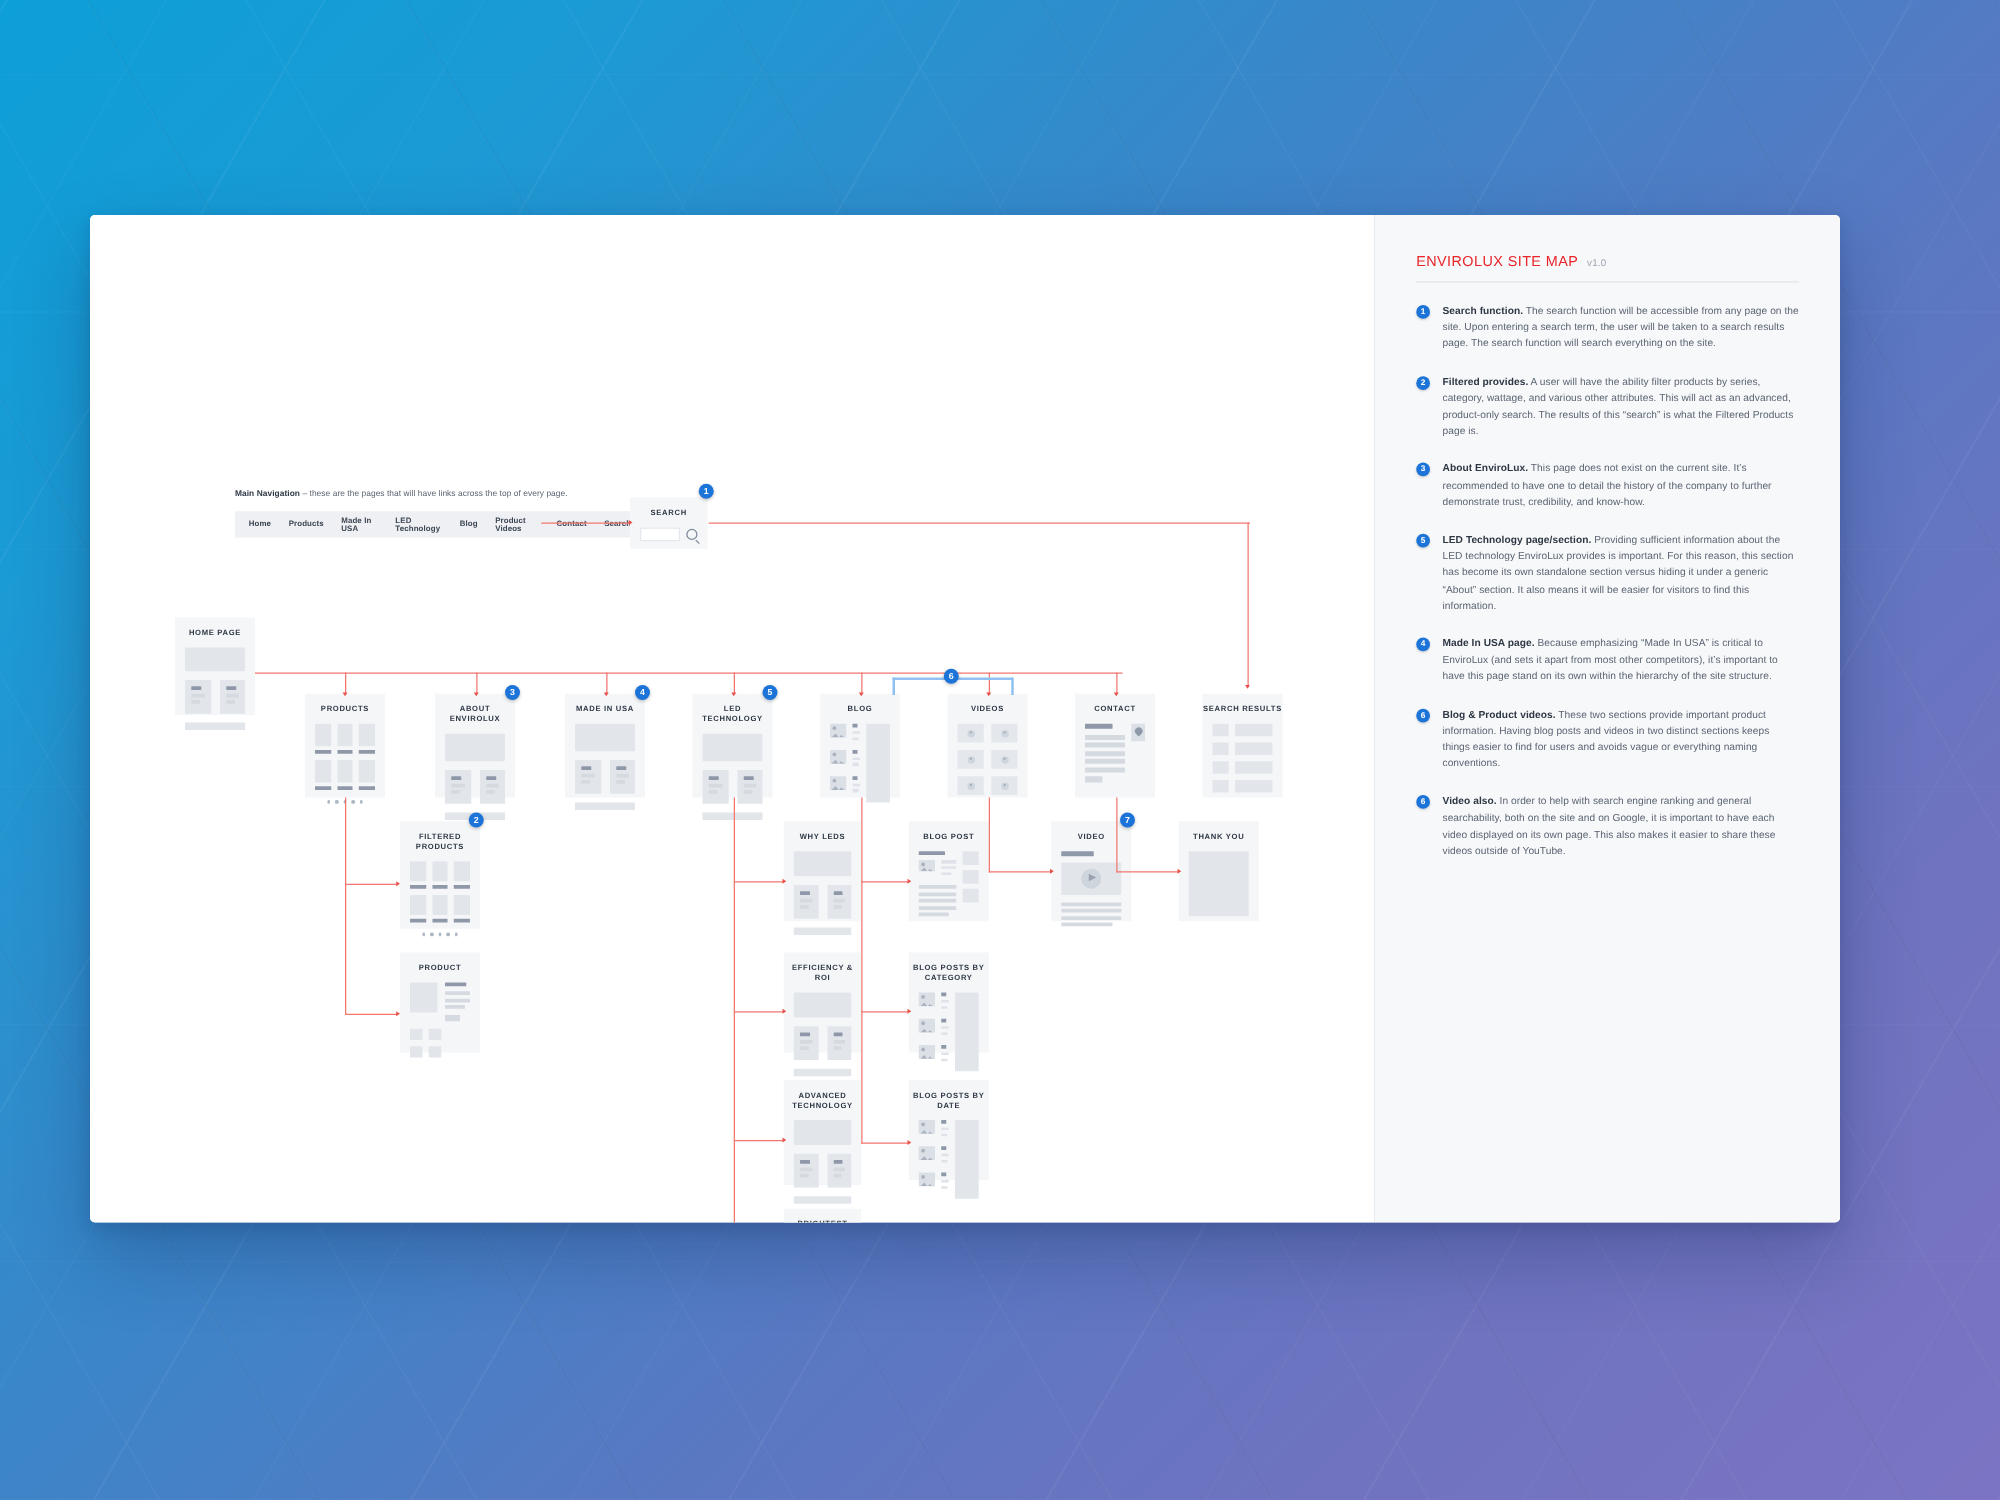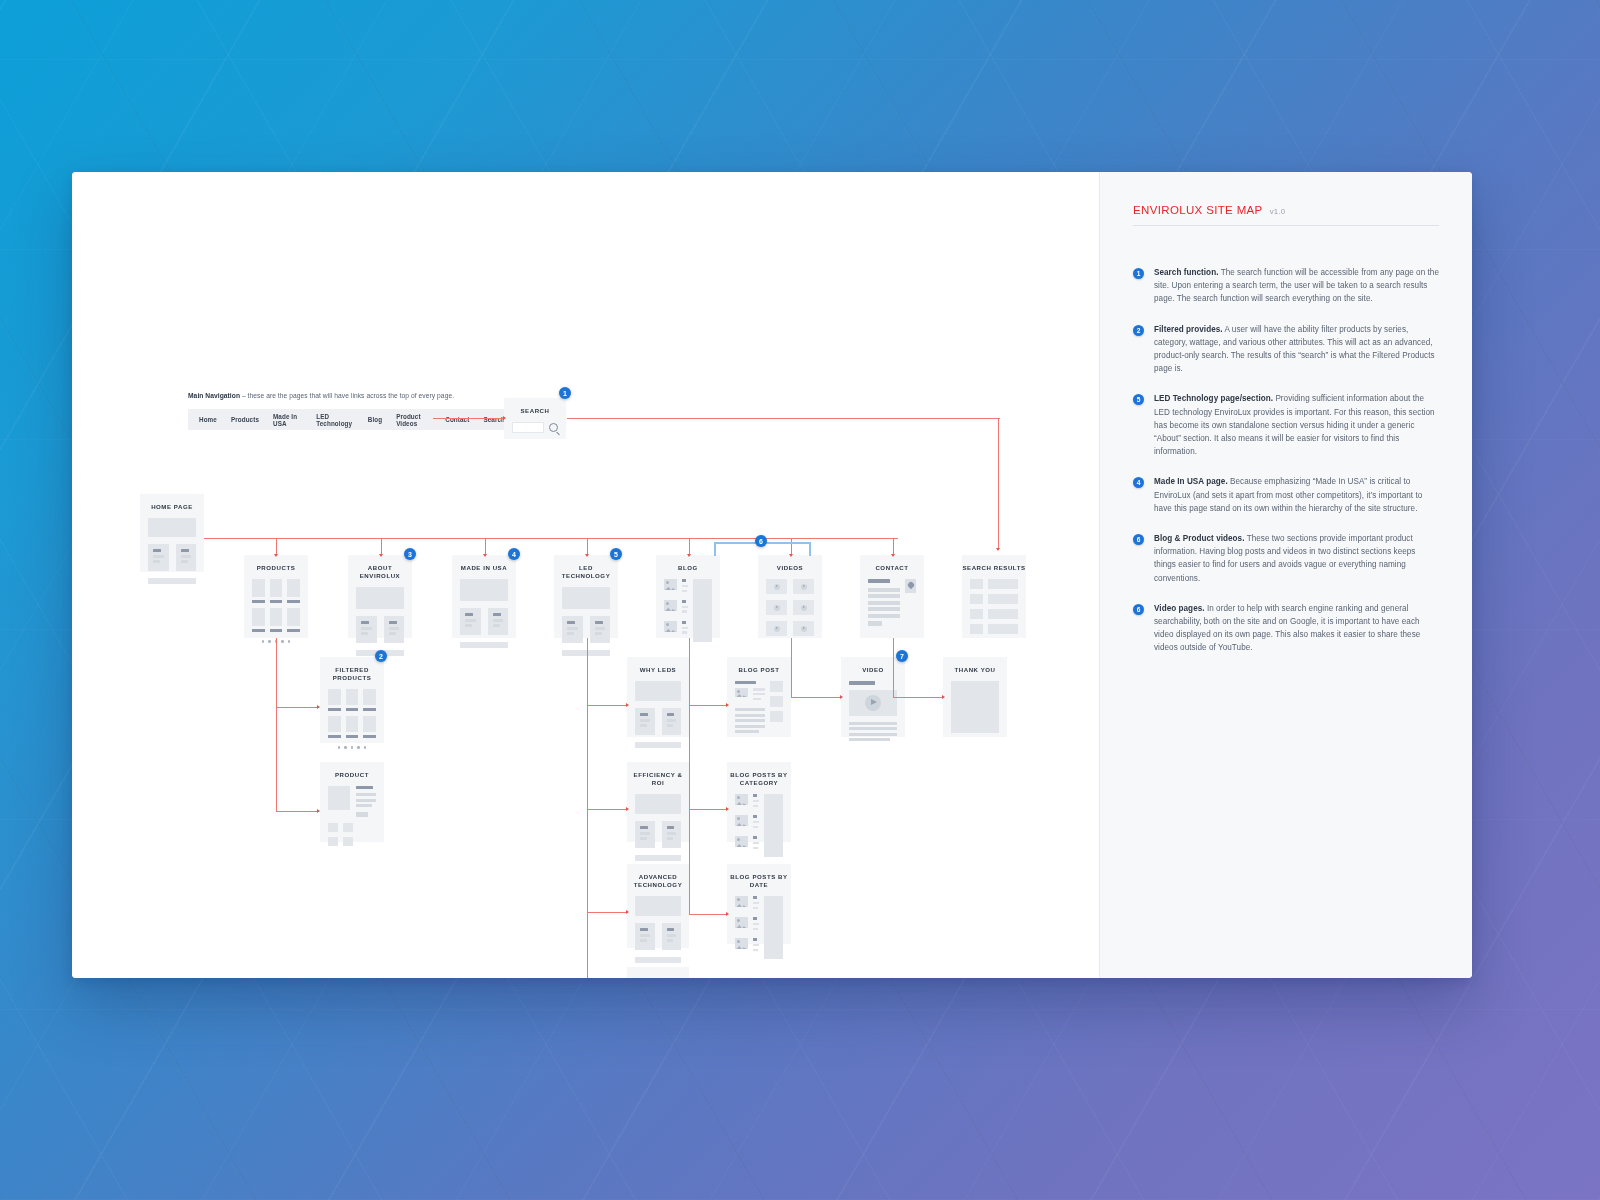--- a/index.html
+++ b/index.html
@@ -48,21 +48,21 @@
     width: 373px; height: 100%;
     background: #f7f8fa;
     border-left: 1px solid #e7eaef;
     padding: 32px 33px 0 33px;
   }
 
   
   .legend-head { display:flex; align-items:baseline; gap:7px; padding-bottom:9px; border-bottom:1px solid #dfe3e9;}
   .legend-title { color:#e8252a; font-size:11.5px; font-weight:normal; letter-spacing:.35px; }
   .legend-ver { color:#9aa3af; font-size:7.8px; letter-spacing:.2px; }
-  .legend-list { margin-top: 40px; }
+  .legend-list { margin-top: 16px; }
   .legend-item { display:flex; gap:10px; margin-bottom:17px; }
   .badge-sm {
     flex:0 0 auto; width:11px; height:11px; border-radius:50%;
     background:#1d74d8; color:#fff; font-size:6.6px; font-weight:bold;
     display:flex; align-items:center; justify-content:center;
     margin-top:2px; box-shadow:0 1px 2px rgba(0,0,0,.18);
   }
   .legend-text { font-size:8.15px; line-height:1.62; color:#5b6472; letter-spacing:.05px; }
   .legend-text b { color:#2e3744; font-weight:bold; }
 
@@ -725,20 +725,26 @@
         </div>
       </div>
 
       <div class="legend-item">
         <div class="badge-sm">2</div>
         <div class="legend-text">
           <b>Filtered provides.</b><span> A user will have the ability filter products by series, category, wattage, and various other attributes. This will act as an advanced, product-only search. The results of this “search” is what the Filtered Products page is.</span>
         </div>
       </div>
 
+      <div class="legend-item">
+        <div class="badge-sm">3</div>
+        <div class="legend-text">
+          <b>About EnviroLux.</b><span> This page does not exist on the current site. It’s recommended to have one to detail the history of the company to further demonstrate trust, credibility, and know-how.</span>
+        </div>
+      </div>
 
       <div class="legend-item">
         <div class="badge-sm">5</div>
         <div class="legend-text">
           <b>LED Technology page/section.</b><span> Providing sufficient information about the LED technology EnviroLux provides is important. For this reason, this section has become its own standalone section versus hiding it under a generic “About” section. It also means it will be easier for visitors to find this information.</span>
         </div>
       </div>
 
       <div class="legend-item">
         <div class="badge-sm">4</div>
@@ -750,20 +756,20 @@
       <div class="legend-item">
         <div class="badge-sm">6</div>
         <div class="legend-text">
           <b>Blog &amp; Product videos.</b><span> These two sections provide important product information. Having blog posts and videos in two distinct sections keeps things easier to find for users and avoids vague or everything naming conventions.</span>
         </div>
       </div>
 
       <div class="legend-item">
         <div class="badge-sm">6</div>
         <div class="legend-text">
-          <b>Video pages.</b><span> In order to help with search engine ranking and general searchability, both on the site and on Google, it is important to have each video displayed on its own page. This also makes it easier to share these videos outside of YouTube.</span>
+          <b>Video also.</b><span> In order to help with search engine ranking and general searchability, both on the site and on Google, it is important to have each video displayed on its own page. This also makes it easier to share these videos outside of YouTube.</span>
         </div>
       </div>
 
     </div>
   </div>
 
 </div>
 
 </body></html>

